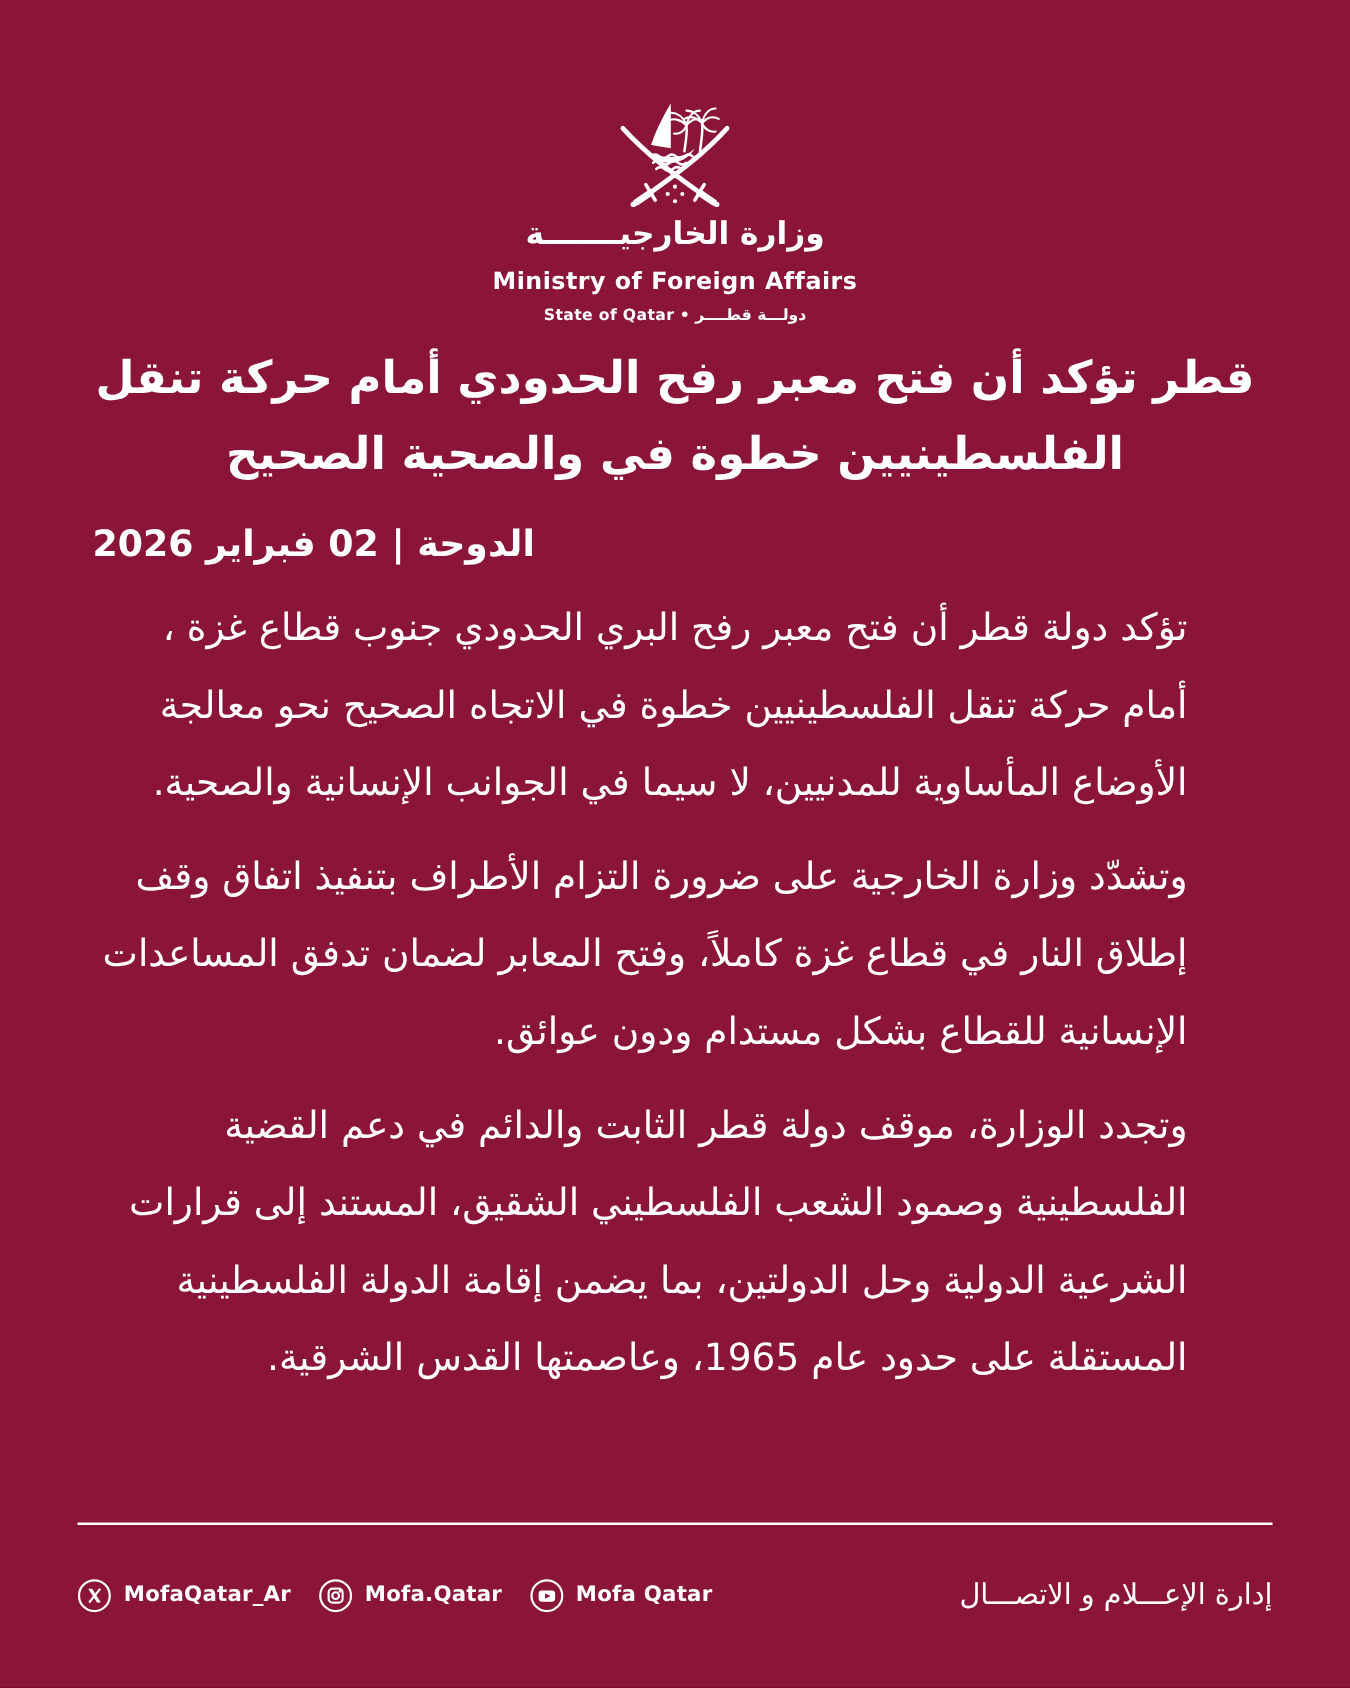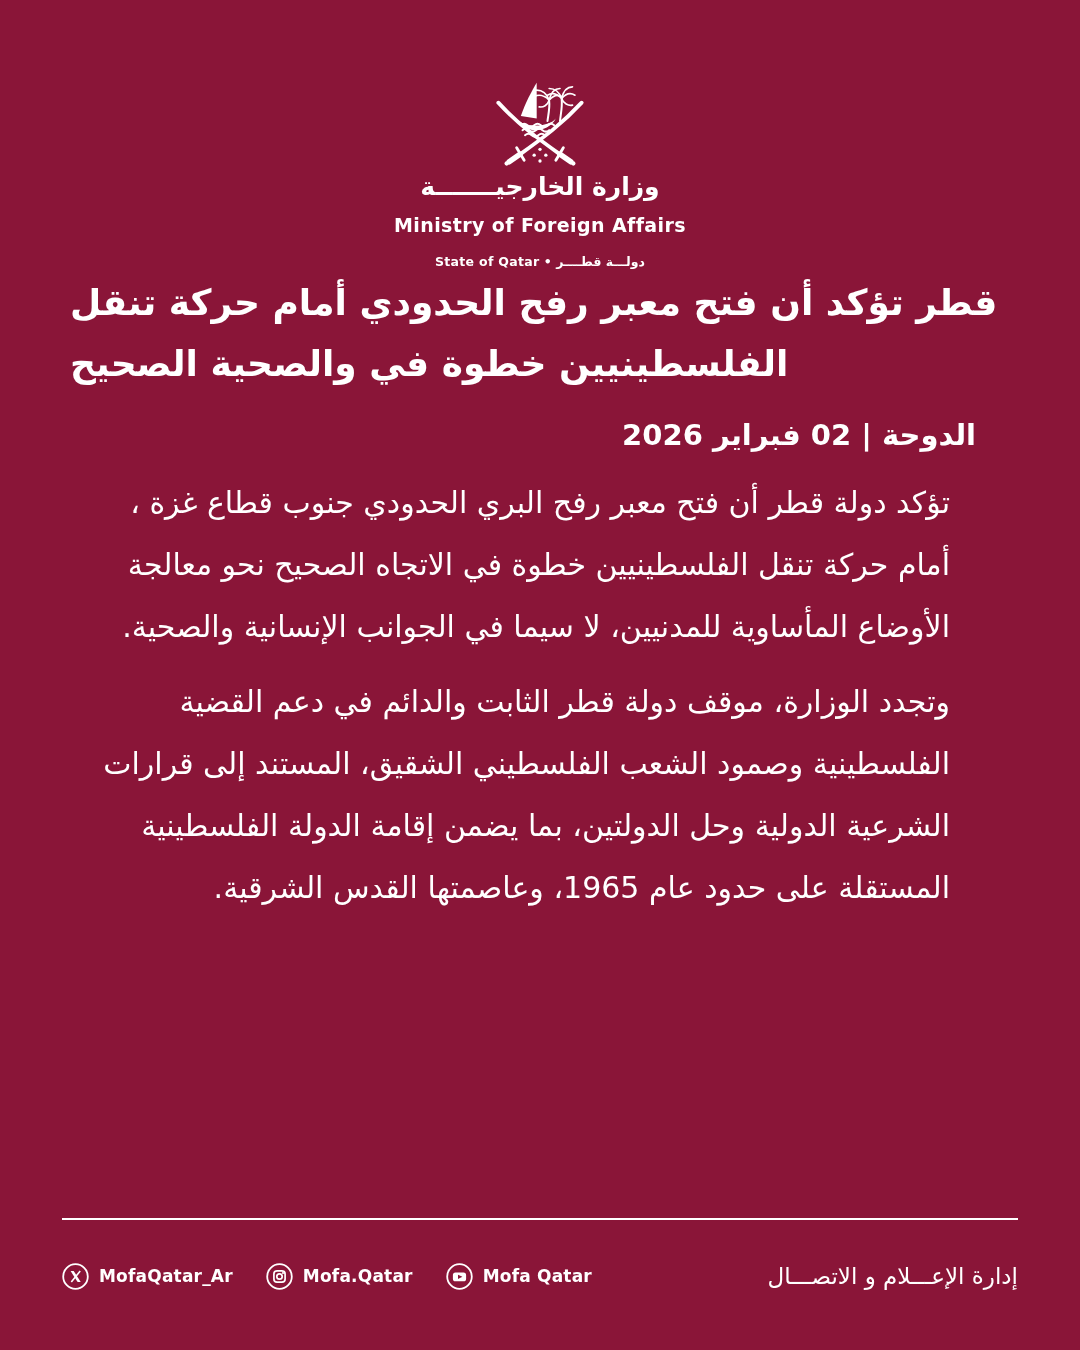--- a/index.html
+++ b/index.html
@@ -6,46 +6,46 @@
   .page{
     position:relative;width:1080px;height:1350px;margin:0 auto;
     background:#8A1538;color:#FFFFFF;overflow:hidden;
     font-family:"DejaVu Sans",sans-serif;
   }
   
   .masthead{position:absolute;top:76px;left:0;width:100%;text-align:center;}
   .emblem{display:block;margin:0 auto;width:100px;height:95px;}
   .ministry-ar{font-size:25px;font-weight:bold;margin-top:1px;direction:rtl;}
   .ministry-en{font-size:19px;font-weight:bold;letter-spacing:.4px;margin-top:13px;}
-  .state-line{font-size:12.5px;font-weight:bold;letter-spacing:.3px;margin-top:18px;direction:rtl;}
+  .state-line{font-size:12.5px;font-weight:bold;letter-spacing:.3px;margin-top:8px;direction:rtl;}
   
   .headline{
     position:absolute;top:272px;left:70px;right:70px;
-    direction:rtl;text-align:left;
+    direction:rtl;text-align:center;
     font-size:36px;font-weight:bold;line-height:61px;
   }
   
   .dateline{
     position:absolute;top:418px;right:104px;left:74px;
-    direction:rtl;text-align:right;font-size:29px;font-weight:bold;
+    direction:rtl;text-align:left;font-size:29px;font-weight:bold;
   }
   
   .body-text{
     position:absolute;top:472px;right:114px;left:74px;
     direction:rtl;text-align:right;
     font-size:30px;line-height:62px;
   }
   .body-text p{margin:0 16px 13px 0;}
   
   .divider{position:absolute;top:1218px;left:62px;width:956px;height:2px;background:#FFFFFF;}
   .footer{
     position:absolute;top:1248px;left:62px;right:62px;height:56px;
     display:flex;align-items:center;justify-content:space-between;
   }
-  .social-row{display:flex;align-items:center;gap:33px;text-align:right;}
+  .social-row{display:flex;align-items:center;gap:22px;text-align:right;}
   .social-item{display:flex;align-items:center;gap:10px;cursor:pointer;}
   .social-item svg{display:block;}
   .social-label{font-size:17px;font-weight:bold;letter-spacing:.2px;white-space:nowrap;}
   .department{direction:rtl;font-size:23px;white-space:nowrap;}
 </style>
 </head>
 <body>
 
 <div class="page">
 
@@ -103,20 +103,21 @@
 
   <div class="headline">
     <div>قطر تؤكد أن فتح معبر رفح الحدودي أمام حركة تنقل</div>
     <div>الفلسطينيين خطوة في والصحية الصحيح</div>
   </div>
 
   <div class="dateline">الدوحة | 02 فبراير 2026</div>
 
   <div class="body-text">
     <p>تؤكد دولة قطر أن فتح معبر رفح البري الحدودي جنوب قطاع غزة ، أمام حركة تنقل الفلسطينيين خطوة في الاتجاه الصحيح نحو معالجة الأوضاع المأساوية للمدنيين، لا سيما في الجوانب الإنسانية والصحية.</p>
+    <p>وتشدّد وزارة الخارجية على ضرورة التزام الأطراف بتنفيذ اتفاق وقف إطلاق النار في قطاع غزة كاملاً، وفتح المعابر لضمان تدفق المساعدات الإنسانية للقطاع بشكل مستدام ودون عوائق.</p>
     <p>وتجدد الوزارة، موقف دولة قطر الثابت والدائم في دعم القضية الفلسطينية وصمود الشعب الفلسطيني الشقيق، المستند إلى قرارات الشرعية الدولية وحل الدولتين، بما يضمن إقامة الدولة الفلسطينية المستقلة على حدود عام 1965، وعاصمتها القدس الشرقية.</p>
   </div>
 
   <div class="divider"></div>
 
   <div class="footer">
     <div class="social-row">
 
       <div class="social-item">
         <svg width="27" height="27" viewBox="0 0 27 27" aria-hidden="true">

